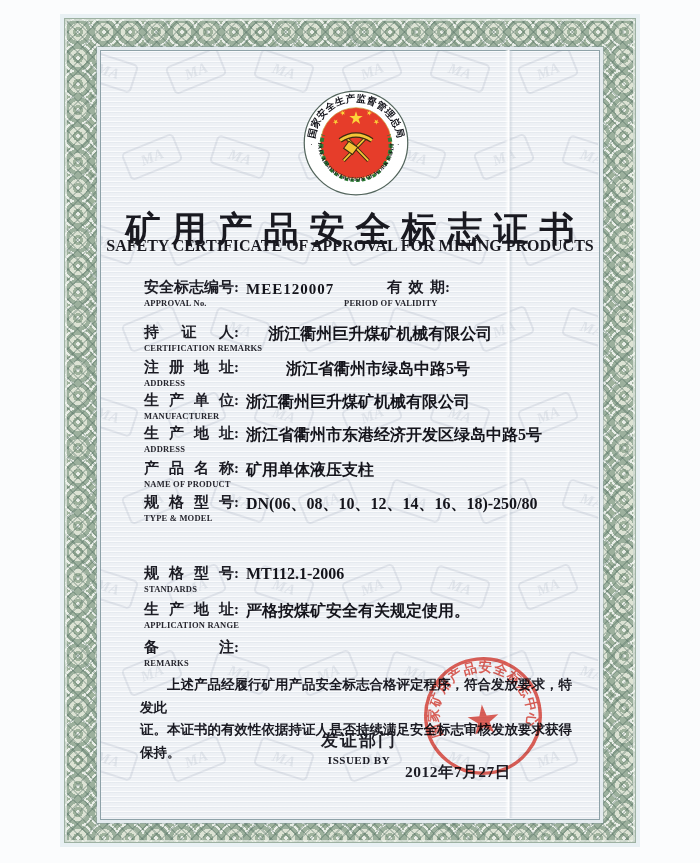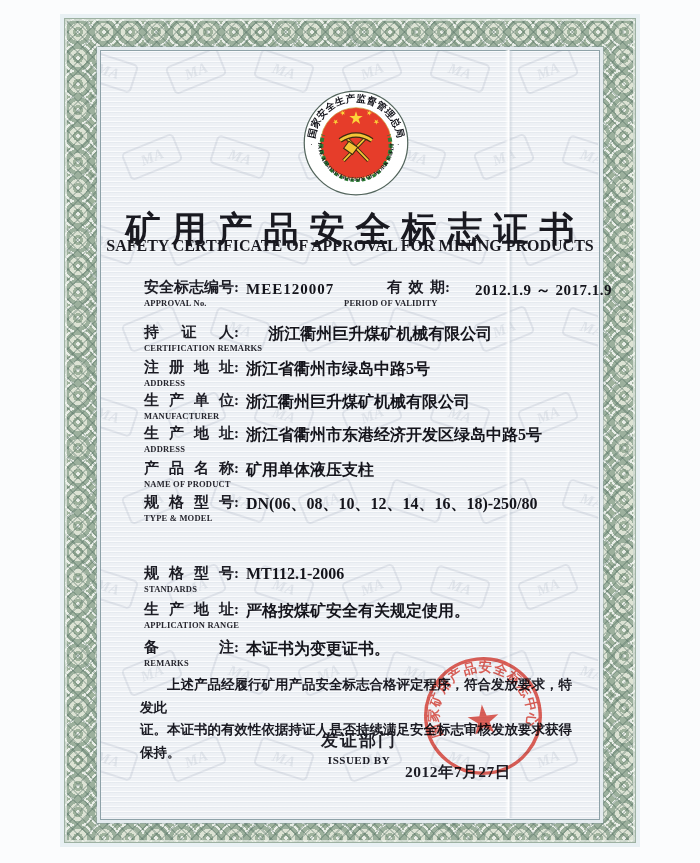--- a/index.html
+++ b/index.html
@@ -58,21 +58,21 @@
   .row { position:absolute; left:144px; display:flex; align-items:flex-start; white-space:nowrap; }
   .lab .cn { display:flex; align-items:flex-end; }
   .cnj {
     display:inline-block; width:90px; font-size:15px; font-weight:700; line-height:18px;
     text-align:justify; text-align-last:justify; color:#1c1c24;
   }
   .co { font-size:15px; font-weight:700; line-height:18px; width:6px; }
   .en { font-size:8.5px; font-weight:600; letter-spacing:.2px; margin-top:2px; color:#26262e; }
   .val { margin-left:6px; margin-top:1px; font-size:16px; font-weight:700; color:#14141b; }
   .val-num { letter-spacing:1px; font-size:15px; margin-top:3px; }
-  .r1  { top:278px; } .r2 { top:323px; } .r3 { top:358px; } .r4 { top:391px; }
+  .r1  { top:278px; } .r2 { top:323px; } .r3 { top:358px;gap:40px; } .r4 { top:391px; }
   .r5  { top:424px; } .r6 { top:459px; } .r7 { top:493px; } .r8 { top:564px; }
   .r9  { top:600px; } .r10 { top:638px; }
   .vcol { position:absolute; left:200px; top:0; display:flex; align-items:flex-start; }
   .vcol .cnj { width:58px;margin-left:43px; }
   .vcol .val { margin-left:24px; margin-top:3px; font-size:15px; letter-spacing:.5px; }
   .r1 { width:430px; }
   
   .statement {
     position:absolute; left:140px; top:674px; width:438px;
     font-size:13.5px; font-weight:700; line-height:22.5px; color:#1a1a22;
@@ -200,21 +200,20 @@
     </div>
     <div class="val val-num">MEE120007</div>
     <div class="vcol">
       <div class="lab">
         <div class="cn">
             <span class="cnj">有效期</span>
             <span class="co">:</span>
           </div>
         <div class="en">PERIOD OF VALIDITY</div>
       </div>
-      <div class="val">2012.1.9 ～ 2017.1.9</div>
     </div>
   </div>
 
   <div class="row r2">
     <div class="lab">
         <div class="cn">
           <span class="cnj">持证人</span>
           <span class="co">:</span>
         </div>
         <div class="en">CERTIFICATION REMARKS</div>
@@ -292,21 +291,20 @@
     <div class="val">严格按煤矿安全有关规定使用。</div>
   </div>
   <div class="row r10">
     <div class="lab">
         <div class="cn">
           <span class="cnj">备注</span>
           <span class="co">:</span>
         </div>
         <div class="en">REMARKS</div>
       </div>
-    <div class="val">本证书为变更证书。</div>
   </div>
 
   <div class="statement">
     <div class="l1">上述产品经履行矿用产品安全标志合格评定程序，符合发放要求，特发此</div>
     <div class="l2">证。本证书的有效性依据持证人是否持续满足安全标志审核发放要求获得保持。</div>
   </div>
 
   <div class="issuedby">
     <div class="icn">发证部门</div>
     <div class="ien">ISSUED BY</div>

